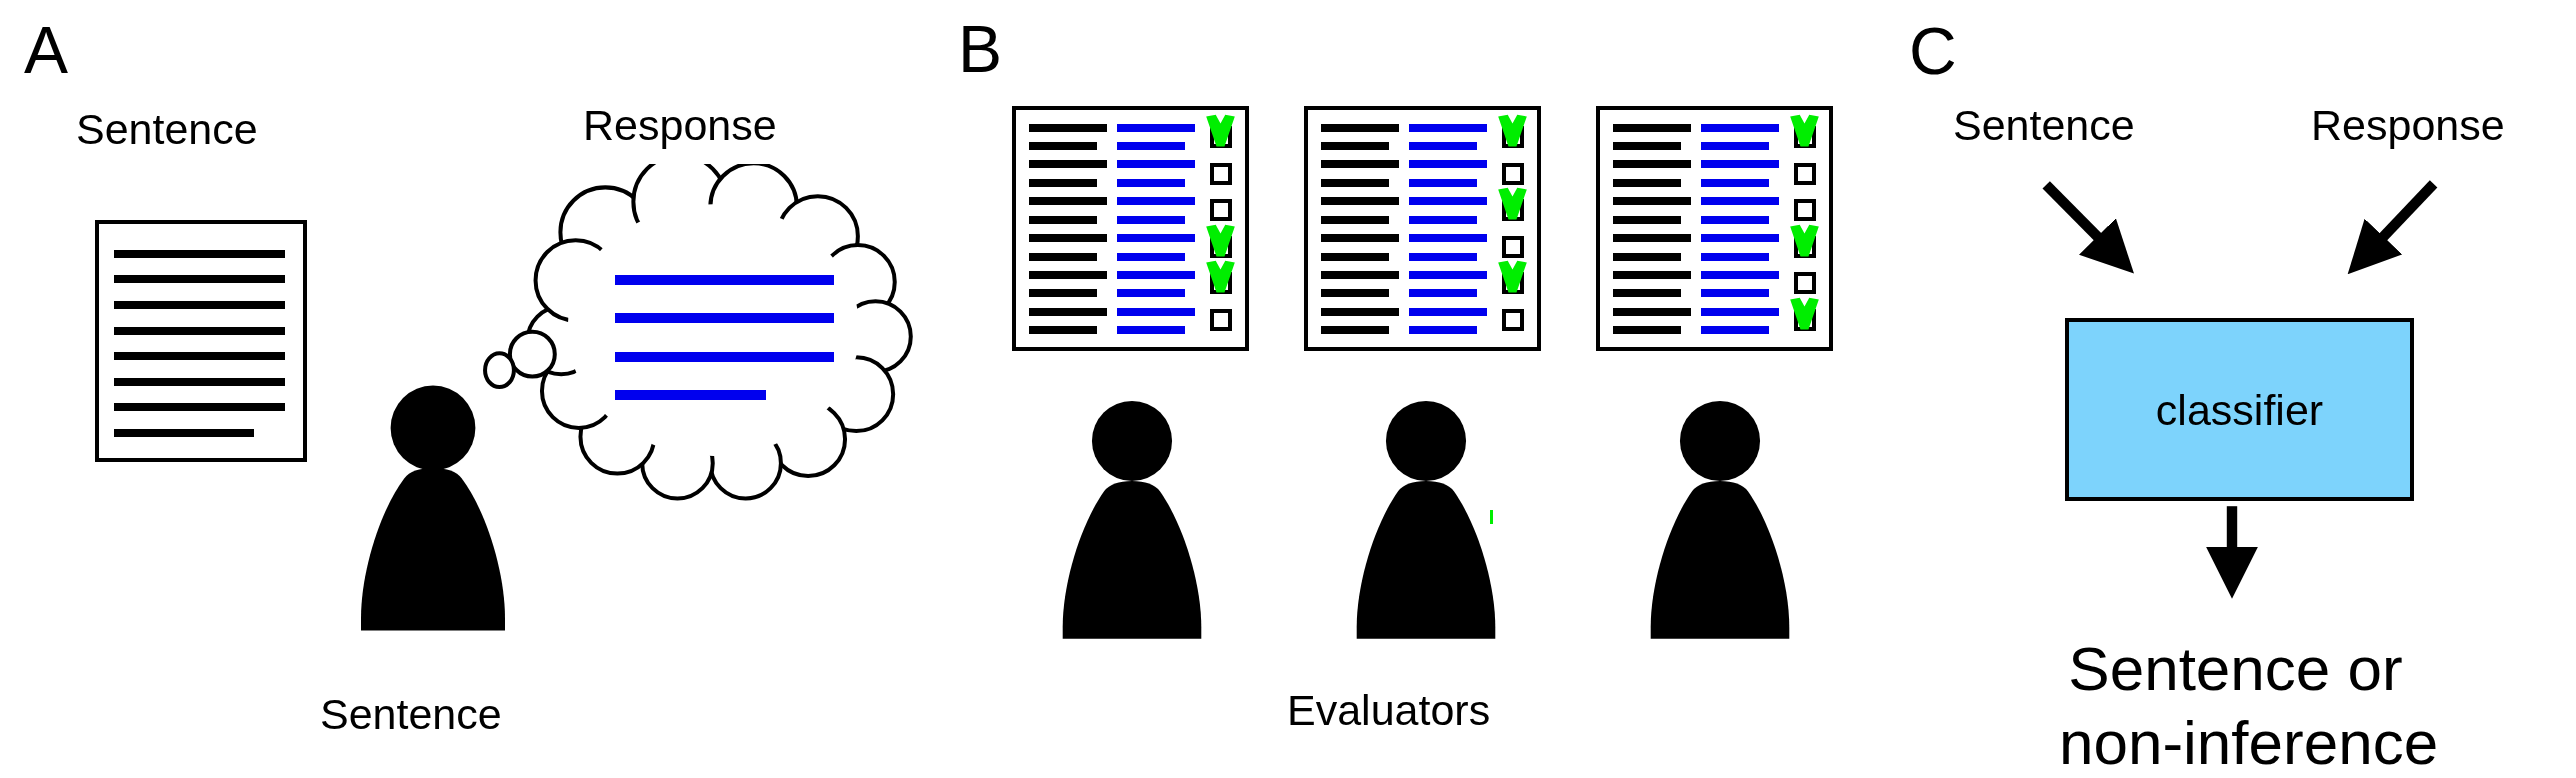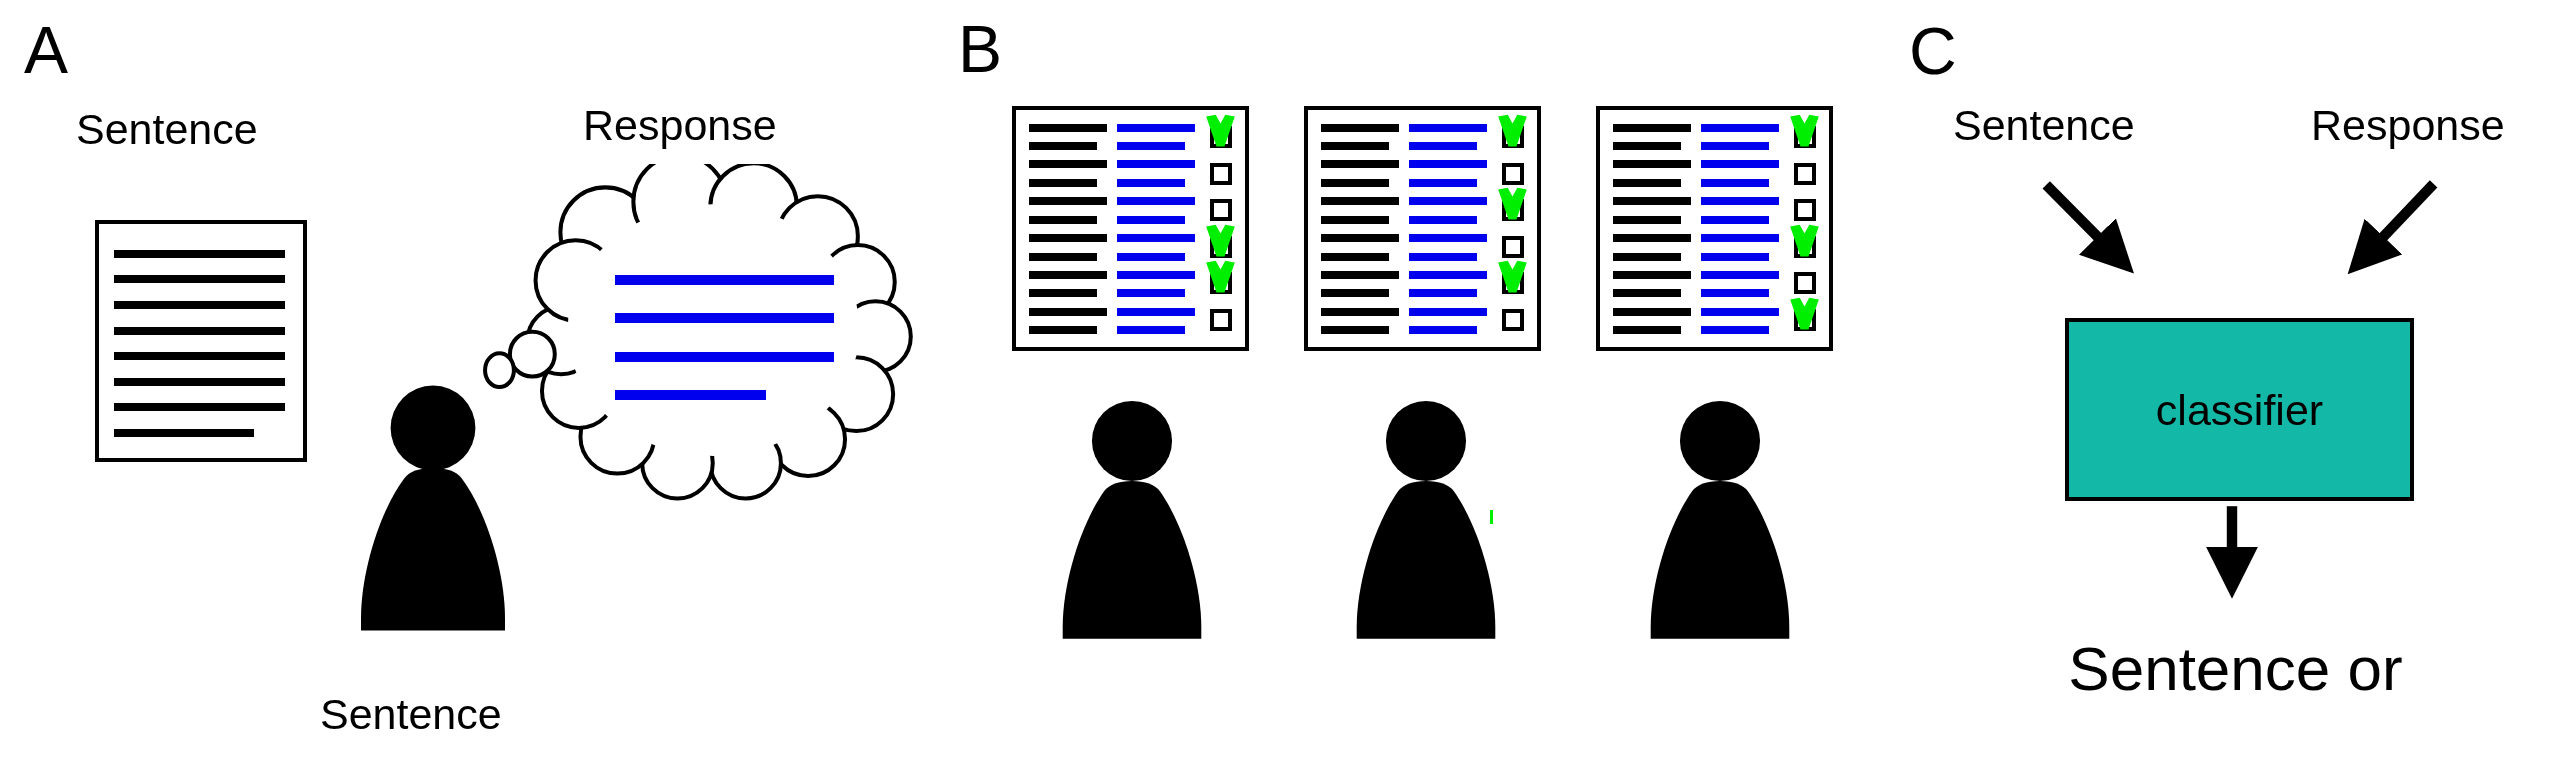--- a/index.html
+++ b/index.html
@@ -16,21 +16,21 @@
   
   .thought-line{position:absolute;height:9.6px;background:var(--blue,#00f);}
   
   .card{position:absolute;top:106px;width:237px;height:245px;border:4.8px solid var(--ink,#000);background:#fff;box-sizing:border-box;}
   .bar{position:absolute;height:8px;}
   .bar.black{background:var(--ink,#000);}
   .bar.blue{background:var(--blue,#00f);}
   .cbox{position:absolute;width:22.4px;height:22.4px;border:4px solid var(--ink,#000);background:#fff;box-sizing:border-box;}
   .checkmark{position:absolute;width:35px;height:37px;}
   
-  .cls-box{position:absolute;left:2065px;top:318px;width:349px;height:183px;border:4.8px solid var(--ink,#000);background:#14b8a6;
+  .cls-box{position:absolute;left:2065px;top:318px;width:349px;height:183px;border:4.8px solid var(--ink,#000);background:#7dd3fc;
     box-sizing:border-box;display:flex;align-items:center;justify-content:center;}
   .center-text{position:absolute;text-align:center;font-size:62px;line-height:74px;white-space:nowrap;}
   .green-tick{position:absolute;background:var(--green,#0f0);}
 </style>
 </head>
 <body>
 
 <div id="canvas" style="--ink: #000000; --blue: #0000ee; --green: #00ee00; --paper: #ffffff;">
 
   <div class="panel-letter" style="left:24px;top:17px;">A</div>
@@ -211,20 +211,21 @@
     <circle cx="100" cy="52" r="52" fill="#000"></circle>
     <path d="M10,309 L10,294 C10,232 36,156 64,117 Q74,104 100,104 Q126,104 136,117 C164,156 190,232 190,294 L190,309 Z" fill="#000"></path>
   </svg>
   <svg class="abs" style="left:1643px;top:399px;" width="154" height="244" viewBox="0 0 200 312">
     <circle cx="100" cy="52" r="52" fill="#000"></circle>
     <path d="M10,309 L10,294 C10,232 36,156 64,117 Q74,104 100,104 Q126,104 136,117 C164,156 190,232 190,294 L190,309 Z" fill="#000"></path>
   </svg>
 
   <div class="green-tick" style="left:1490px;top:510px;width:3.2px;height:14.4px;"></div>
 
+  <div class="lbl" style="left:1287px;top:679px;">Evaluators</div>
 
   <div class="panel-letter" style="left:1909px;top:18.4px;">C</div>
   <div class="lbl" style="left:1953px;top:94px;">Sentence</div>
   <div class="lbl" style="left:2311px;top:94px;">Response</div>
 
   <svg class="abs" style="left:2035px;top:172px;" width="128" height="120" viewBox="0 0 160 150">
     <defs>
         <marker id="ah1" viewBox="0 0 10 10" refX="7" refY="5" markerWidth="5" markerHeight="5" orient="auto">
           <path d="M0,0 L10,5 L0,10 Z" fill="#000"></path>
         </marker>
@@ -248,20 +249,21 @@
     <defs>
         <marker id="ah3" viewBox="0 0 10 10" refX="7" refY="5" markerWidth="5" markerHeight="5" orient="auto">
           <path d="M0,0 L10,5 L0,10 Z" fill="#000"></path>
         </marker>
       </defs>
     <line x1="36" y1="4" x2="36" y2="100" stroke="#000" stroke-width="13" marker-end="url(#ah3)"></line>
   </svg>
 
   <div class="center-text" style="left:2059px;top:632px;width:353px;">
     <span>Sentence or</span><br>
+    <span>non-inference</span>
   </div>
 
 <div class="thought-line" style="left: 615px; top: 275px; width: 219px;"></div>
     <div class="thought-line" style="left: 615px; top: 313px; width: 219px;"></div>
     <div class="thought-line" style="left: 615px; top: 352px; width: 219px;"></div>
     <div class="thought-line" style="left: 615px; top: 390px; width: 151px;"></div>
   </div>
 
 
 </body></html>

